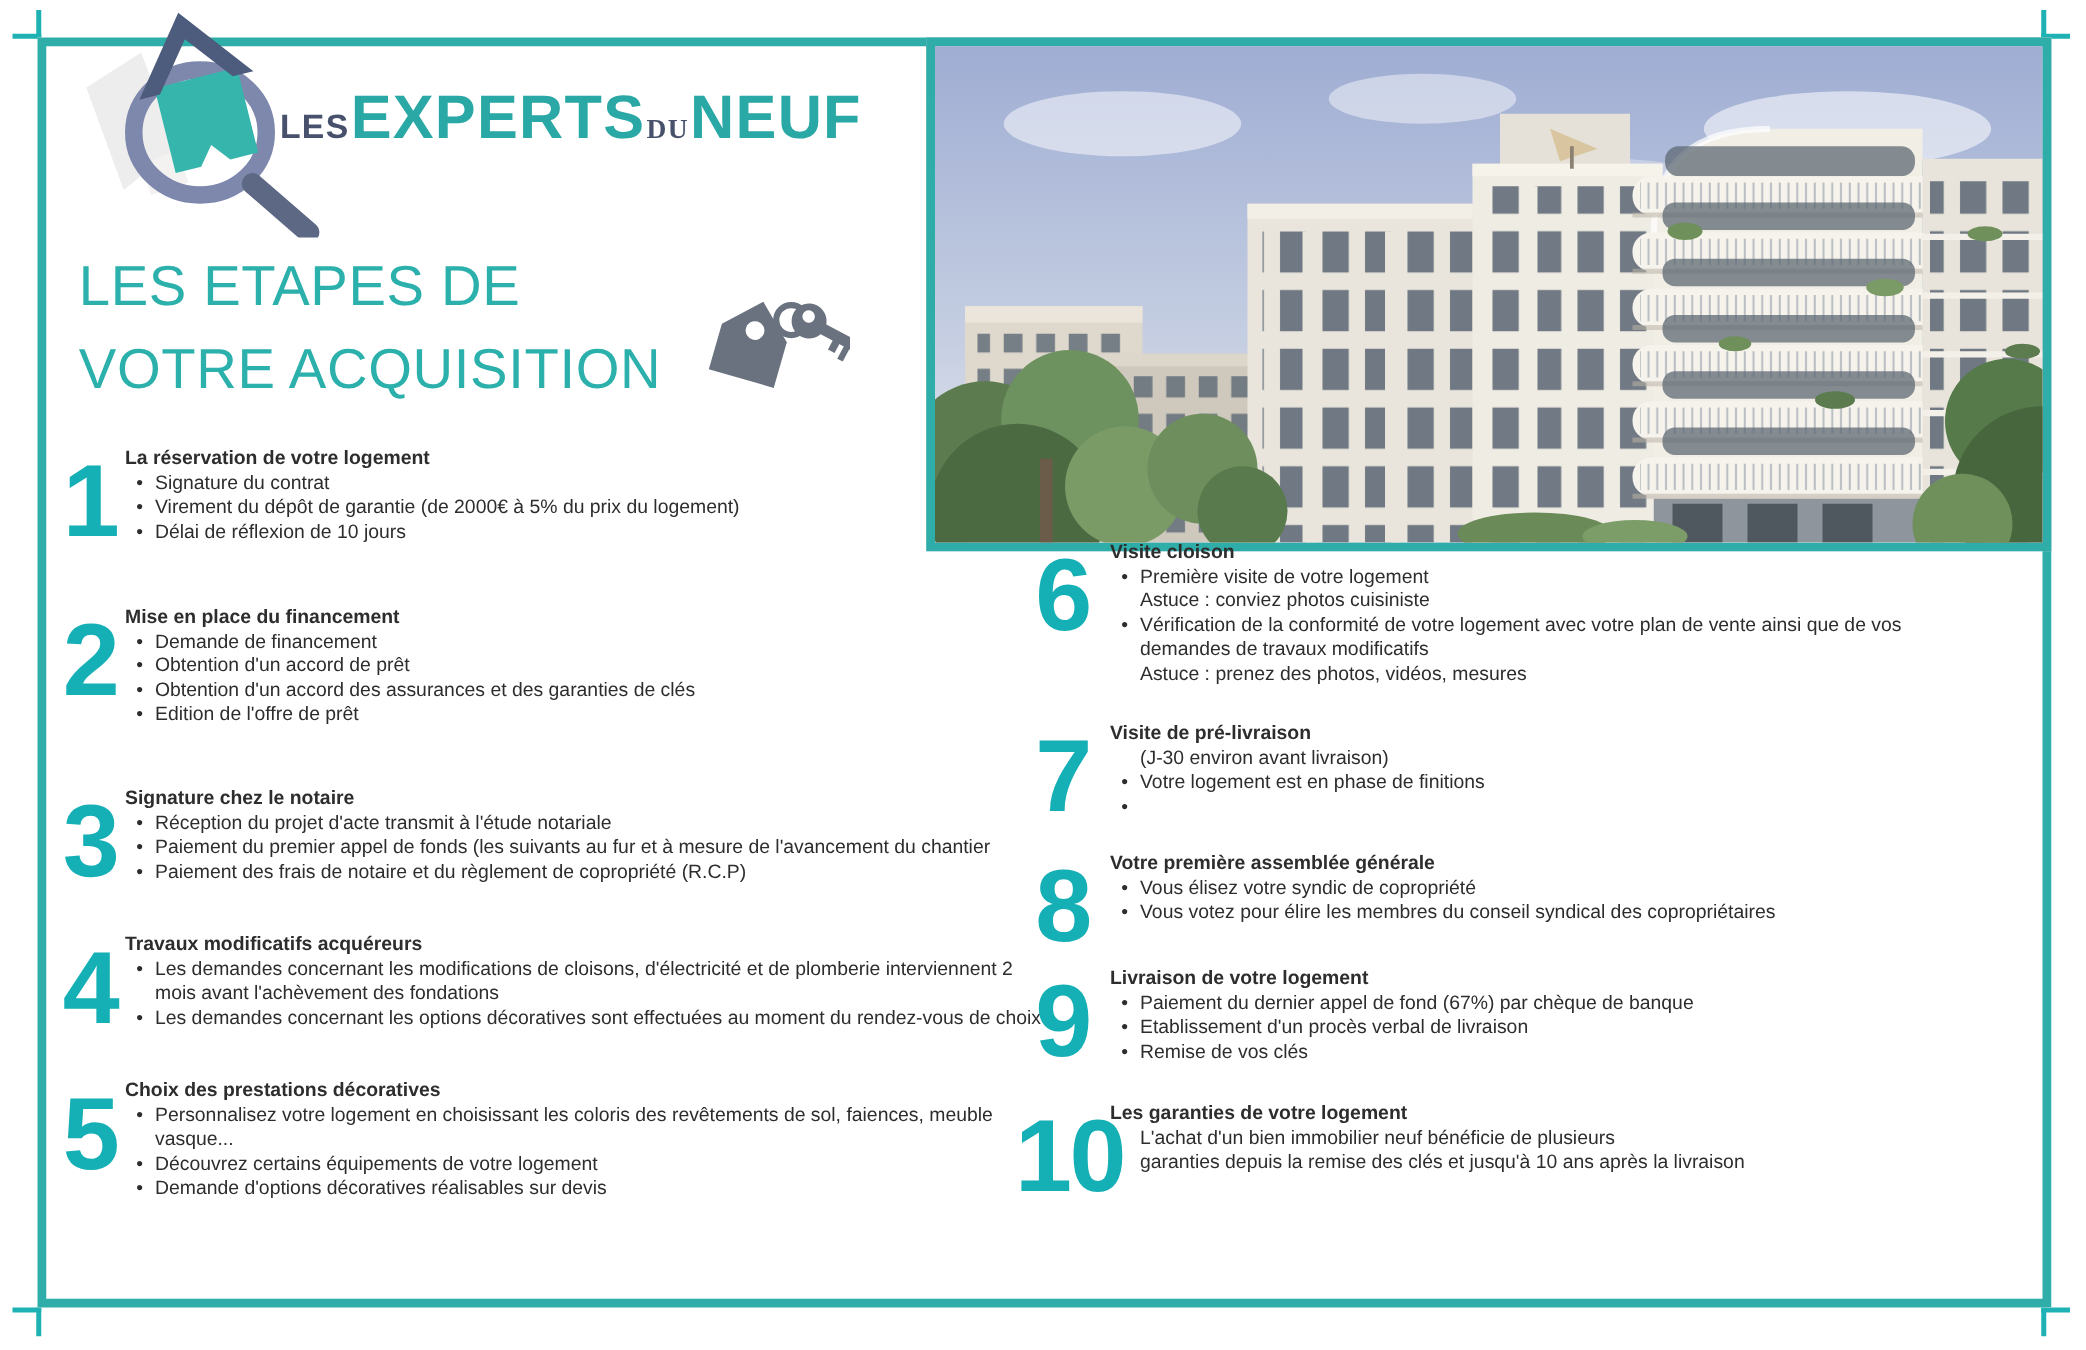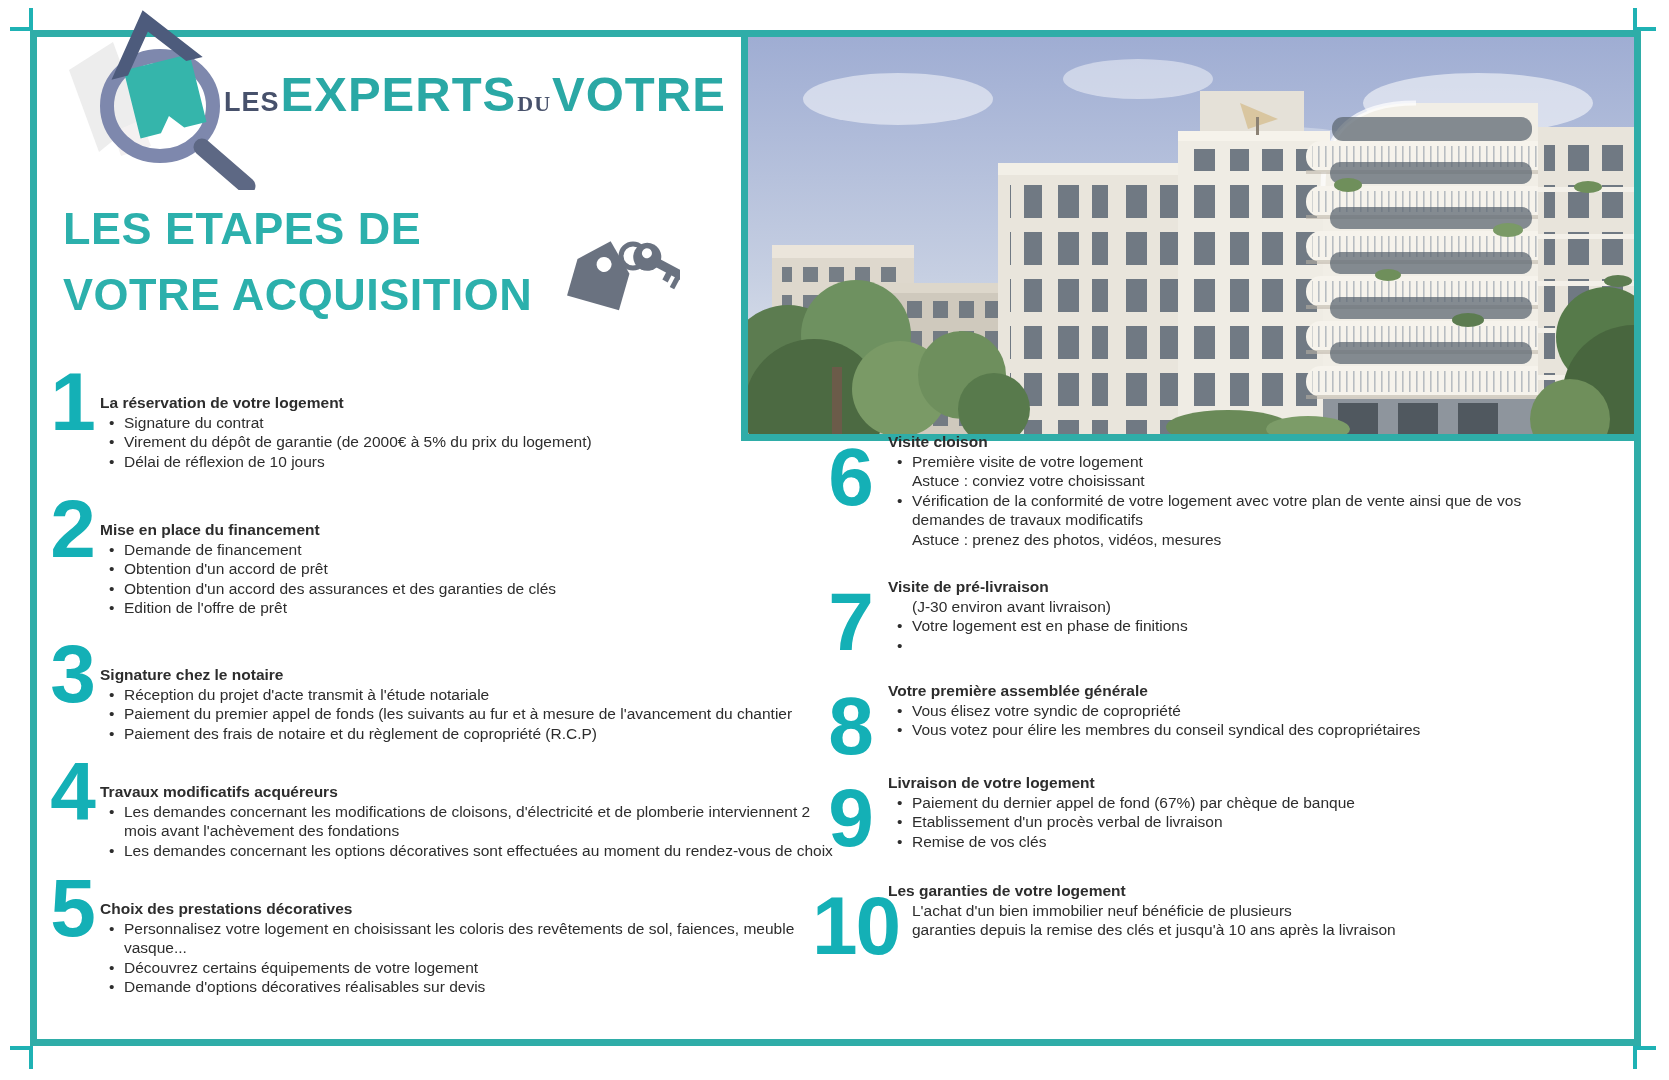--- a/index.html
+++ b/index.html
@@ -26,36 +26,36 @@
 
   
   .logo-graphic{position:absolute;left:55px;top:0;width:215px;height:190px;}
   .logo-text{position:absolute;left:224px;top:66px;display:flex;align-items:baseline;gap:1px;white-space:nowrap;}
   .logo-les{font-size:27px;font-weight:700;color:#47516b;letter-spacing:1px;}
   .logo-experts{font-size:49px;font-weight:700;color:#2aa8a5;letter-spacing:1px;text-align:center;}
   .logo-du{font-size:22px;font-weight:700;color:#47516b;letter-spacing:1px;font-family:Liberation Serif, serif;}
   .logo-neuf{font-size:49px;font-weight:700;color:#2aa8a5;letter-spacing:1px;}
 
   
-  .title{position:absolute;left:63px;top:196px;color:#2cb0ac;font-weight:700;
+  .title{position:absolute;left:63px;top:196px;color:#2cb0ac;font-weight:400;
     font-size:45px;line-height:66px;letter-spacing:.5px;}
   .keys-icon{position:absolute;left:556px;top:220px;width:124px;height:104px;}
 
   
   .step{position:absolute;display:flex;align-items:flex-start;}
   .step .num{flex:none;text-align:center;color:#14b0b6;font-weight:700;
     font-size:82px;line-height:70px;letter-spacing:-2px;margin-top:10px;}
   .step .body{font-size:15.5px;line-height:19.5px;}
   .step .heading{font-weight:700;}
   .li{display:flex;}
   .li .dot{flex:none;width:24px;padding-left:9px;box-sizing:border-box;}
   .li .txt{white-space:pre-line;}
   .col-left .step{left:44px;}
   .col-left .num{width:56px;}
-  .col-left .body{width:810px;margin-top:36px;}
+  .col-left .body{width:810px;}
   .col-right .step{left:812px;}
   .col-right .num{width:76px;}
   .col-right .body{width:660px;}
 </style>
 </head>
 <body>
 
 <div class="corner tl"></div>
 <div class="corner tr"></div>
 <div class="corner bl"></div>
@@ -214,21 +214,21 @@
   <g transform="rotate(-14 105 80)">
     <path d="M72 62 L140 62 L140 132 L117 132 L105 117 L93 132 L72 132 Z" fill="#35b5ab"></path>
     <path d="M58 68 L105 8 L152 68 L135 68 L105 30 L75 68 Z" fill="#4d5b7c"></path>
   </g>
 </svg>
 
 <div class="logo-text">
   <span class="logo-les">LES</span>
   <span class="logo-experts">EXPERTS</span>
   <span class="logo-du">DU</span>
-  <span class="logo-neuf">VOTRE</span>
+  <span class="logo-neuf">NEUF</span>
 </div>
 
 <div class="title">
   <div>LES ETAPES DE</div>
   <div>VOTRE ACQUISITION</div>
 </div>
 
 <svg class="keys-icon" viewBox="0 0 124 104" aria-hidden="true">
   <g fill="#6a7280">
     <g transform="rotate(16 45 55)">
@@ -344,21 +344,21 @@
     <div class="step" style="top: 432px;">
       <div class="num">6</div>
       <div class="body">
         <div class="heading">Visite cloison</div>
         <div class="li">
           <span class="dot">•</span>
           <span class="txt">Première visite de votre logement</span>
         </div>
         <div class="li">
           <span class="dot"></span>
-          <span class="txt">Astuce : conviez votre choisissant</span>
+          <span class="txt">Astuce : conviez photos cuisiniste</span>
         </div>
         <div class="li">
           <span class="dot">•</span>
           <span class="txt">Vérification de la conformité de votre logement avec votre plan de vente ainsi que de vos
 demandes de travaux modificatifs</span>
         </div>
         <div class="li">
           <span class="dot"></span>
           <span class="txt">Astuce : prenez des photos, vidéos, mesures</span>
         </div>

